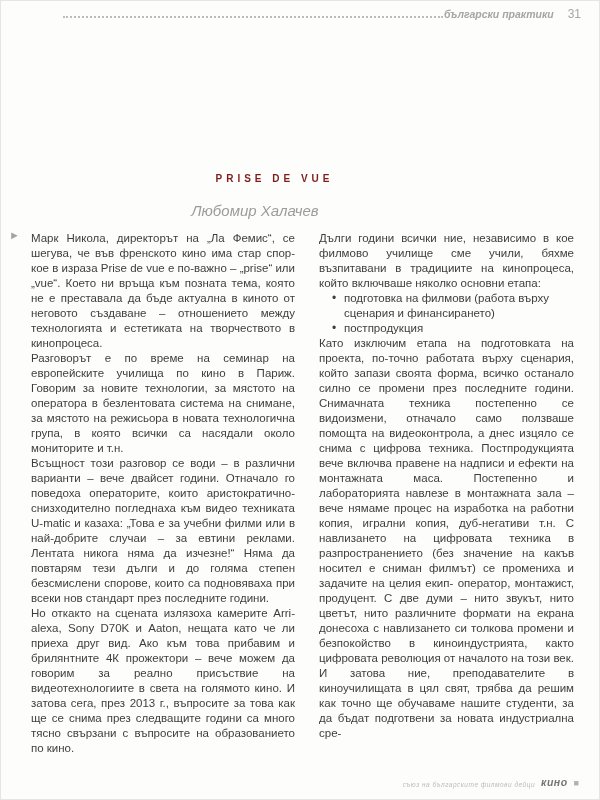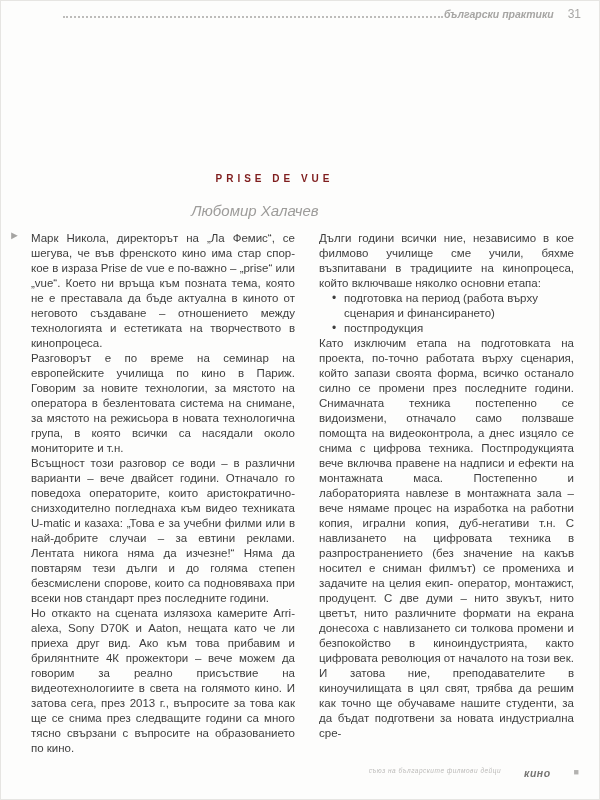--- a/index.html
+++ b/index.html
@@ -91,22 +91,22 @@
     font-size: 12px;
   }
   .marker {
     position: absolute; left: 8px; top: 229px;
     color: #a5a4a2;
     font-size: 11px;
     line-height: 11px;
   }
   
   .footer {
-    position: absolute; right: 20px; bottom: 20px;
-    display: flex; align-items: flex-start; gap: 23px;
+    position: absolute; right: 20px; bottom: 11px;
+    display: flex; align-items: flex-end; gap: 6px;
   }
   .imprint {
     font-style: italic;
     font-size: 6.5px;
     color: #bcbbb9;
     letter-spacing: 0.5px;
   }
   .magazine {
     font-style: italic;
     font-weight: bold;
@@ -140,21 +140,21 @@
   <div class="columns">
     <div class="col left">
       <p>Марк Никола, директорът на „Ла Фемис“, се шегува, че във френското кино има стар спор- кое в израза Prise de vue  е по-важно – „prise“ или „vue“. Което ни връща към позната тема, която не е преставала да бъде актуална в киното от неговото създаване – отношението между технологията и естетиката на творчеството в кинопроцеса.</p>
       <p>Разговорът е по време на семинар на европейските училища по кино в Париж. Говорим за новите технологии, за мястото на оператора в безлентовата система на снимане, за мястото на режисьора в новата технологична група, в която всички са насядали около мониторите и т.н.</p>
       <p>Всъщност този разговор се води – в различни варианти – вече двайсет години. Отначало го поведоха операторите, които аристократично-снизходително погледнаха към видео техниката U-matic и казаха: „Това е за учебни филми или в най-добрите случаи – за евтини реклами. Лентата никога няма да изчезне!“ Няма да повтарям тези дълги и до голяма степен безсмислени спорове, които са подновяваха при всеки нов стандарт през последните години.</p>
       <p>Но откакто на сцената излязоха камерите Arri-alexa, Sony D70K и Aaton, нещата като че ли приеха друг вид. Ако към това прибавим и брилянтните 4К прожектори – вече можем да говорим за реално присъствие на видеотехнологиите в света на голямото кино. И затова сега, през 2013 г., въпросите за това как ще се снима през следващите години са много тясно свързани с въпросите на образованието по кино.</p>
     </div>
     <div class="col right">
       <p>Дълги години всички ние, независимо в кое филмово училище сме учили, бяхме възпитавани в традициите на кинопроцеса, който включваше няколко основни етапа:</p>
       <ul>
-        <li>подготовка на период (работа върху сценария и финансирането)</li>
+        <li>подготовка на филмови (работа върху сценария и финансирането)</li>
         <li>постпродукция</li>
       </ul>
       <p>Като изключим етапа на подготовката на проекта, по-точно работата върху сценария, който запази своята форма, всичко останало силно се промени през последните години. Снимачната техника постепенно се видоизмени, отначало само ползваше помощта на  видеоконтрола, а днес изцяло се снима с  цифрова техника. Постпродукцията вече включва правене на надписи и ефекти на монтажната маса. Постепенно и лабораторията навлезе в монтажната зала – вече нямаме процес на изработка на работни копия, игрални копия, дуб-негативи т.н. С навлизането на цифровата техника в разпространението (без значение на какъв носител е сниман филмът) се промениха и задачите на целия екип- оператор, монтажист, продуцент. С две думи – нито звукът, нито цветът, нито различните формати на екрана донесоха с навлизането си толкова промени и безпокойство в киноиндустрията, както цифровата революция от началото на този век. И затова ние, преподавателите в киноучилищата в цял свят, трябва да решим как точно ще обучаваме нашите студенти, за да бъдат подготвени за новата индустриална сре-</p>
     </div>
   </div>
 
   <div class="footer">
     <span class="imprint">съюз на българските филмови дейци</span>
     <span class="magazine">кино</span>
     <span class="footer-square">■</span>

